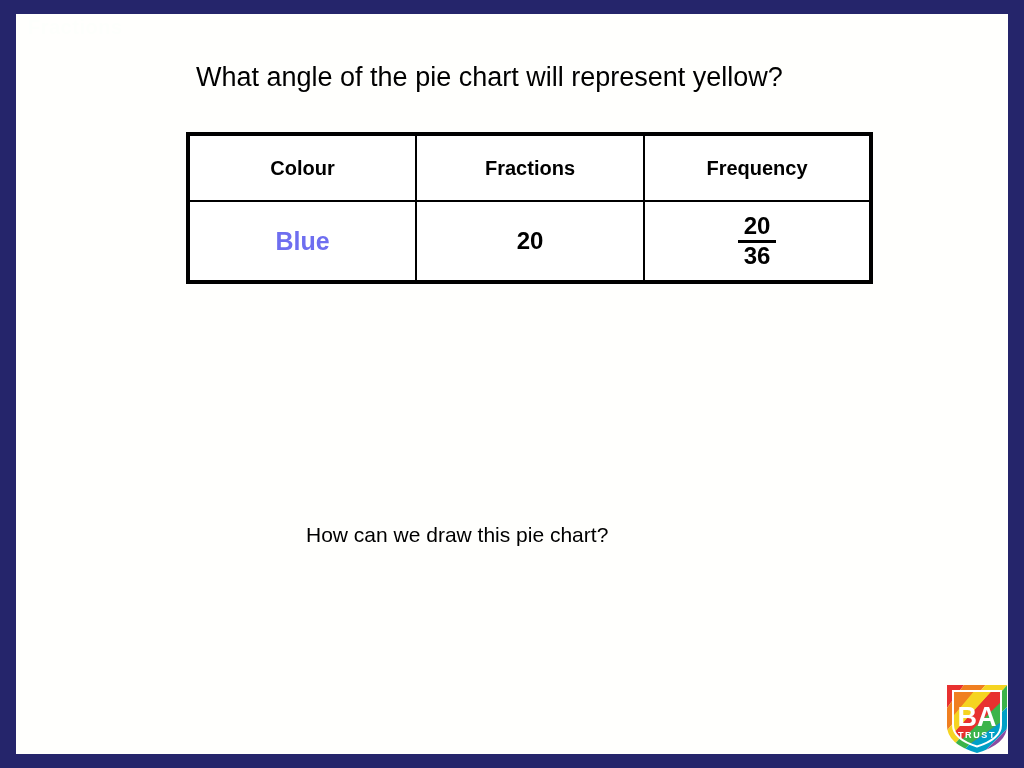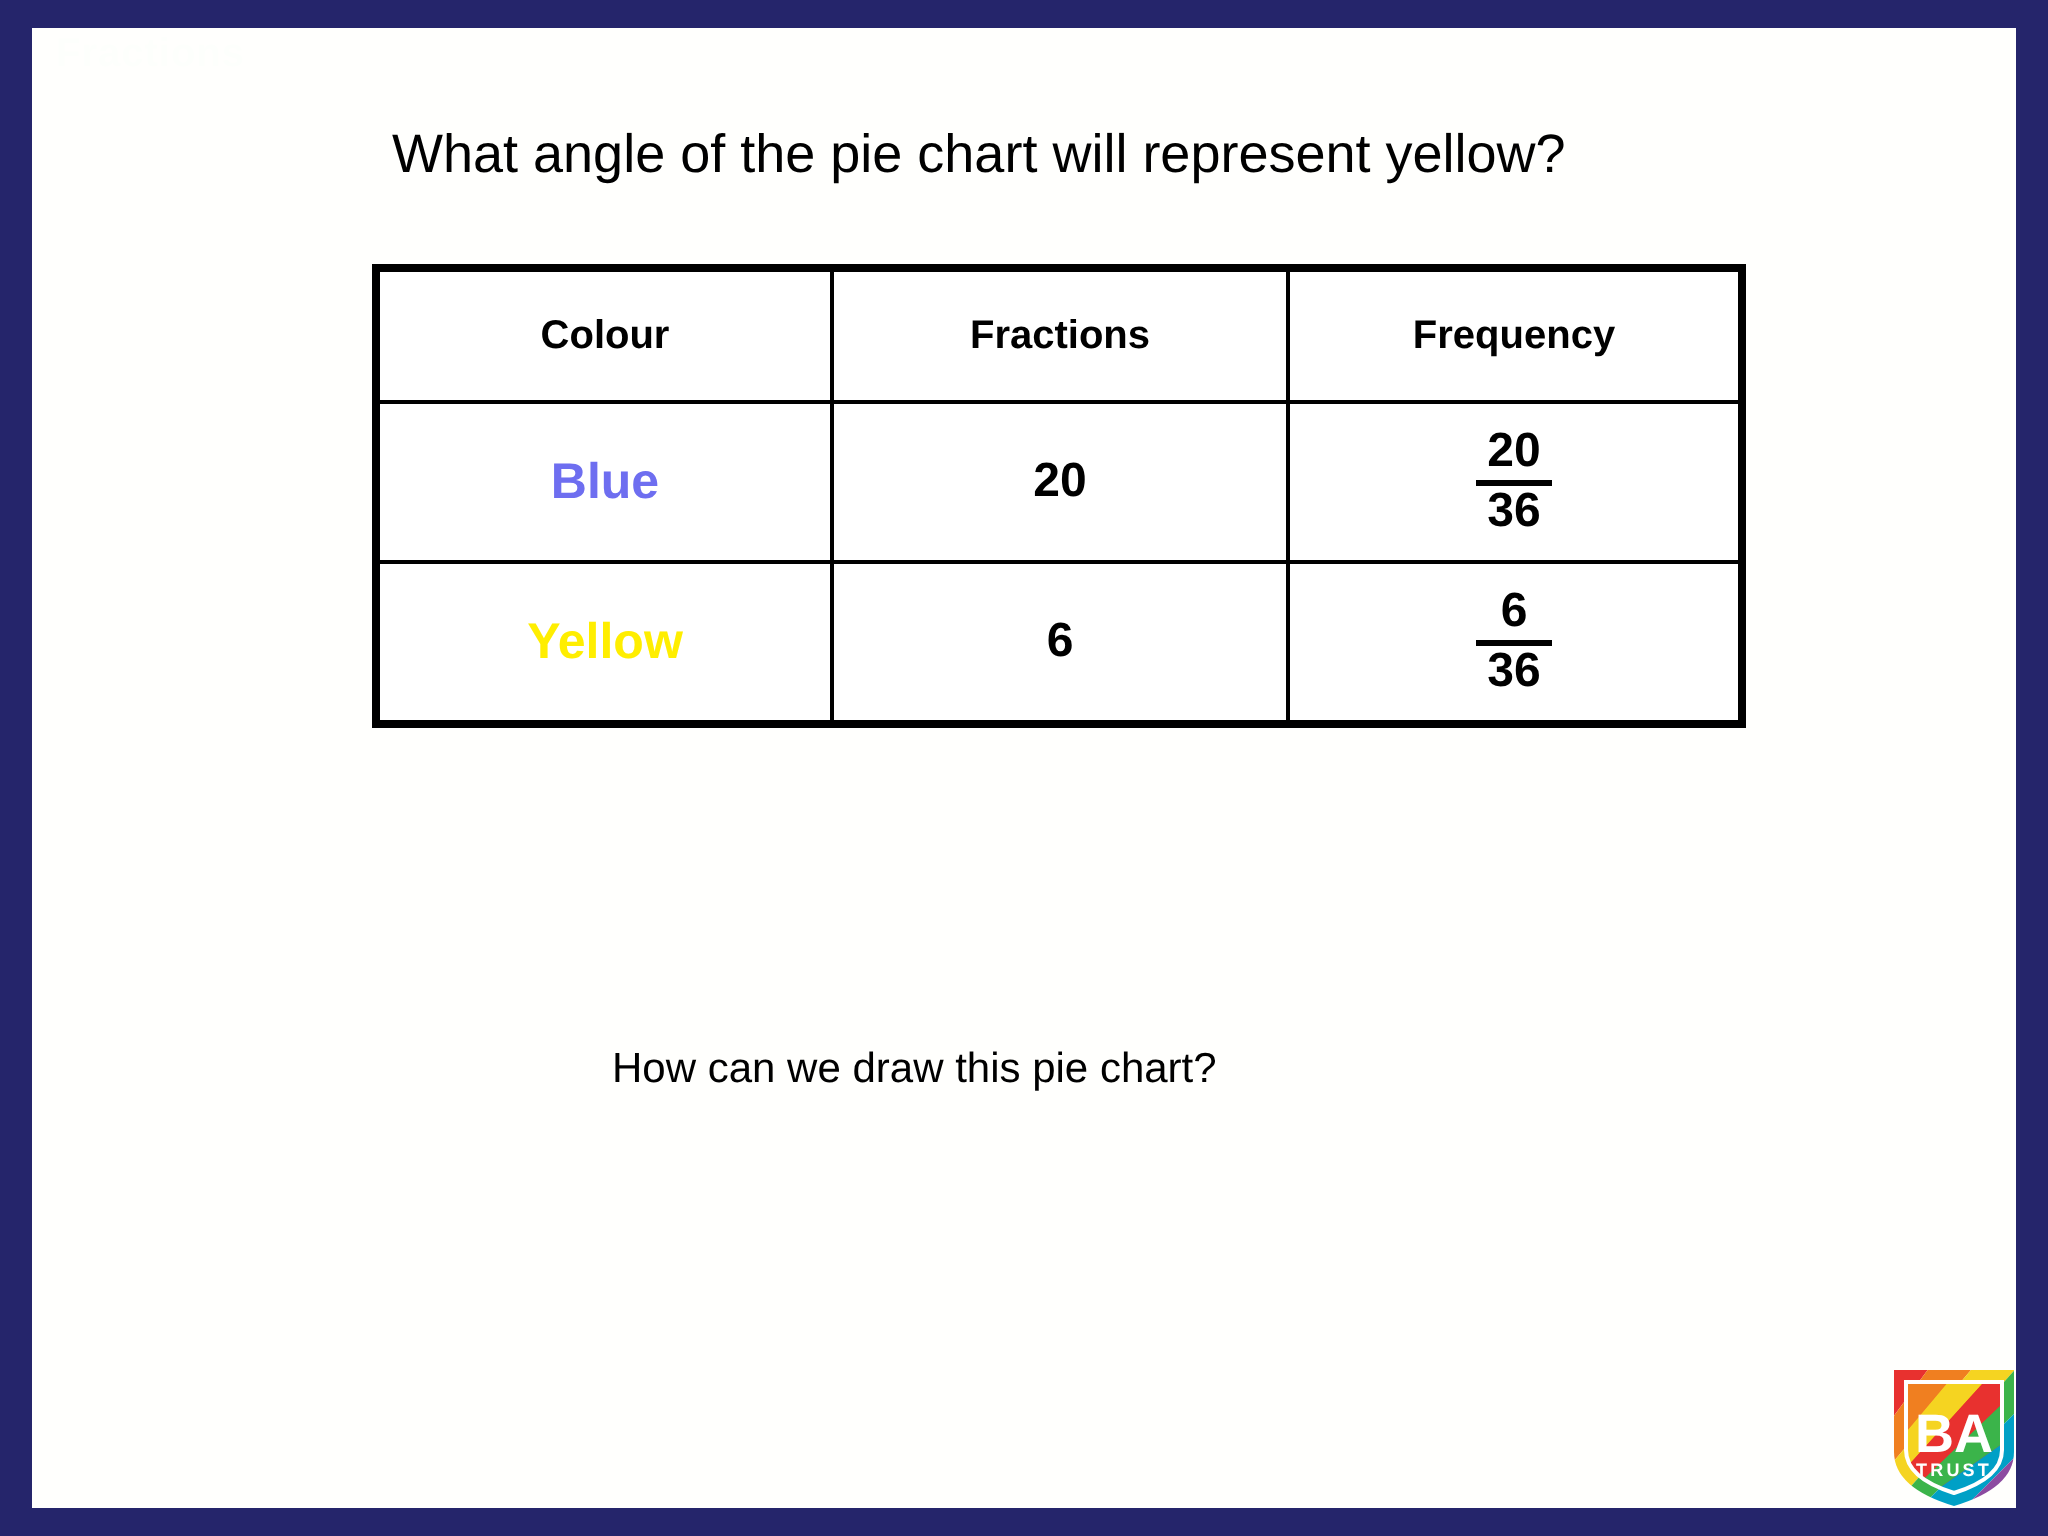--- a/index.html
+++ b/index.html
@@ -169,30 +169,20 @@
           <td class="cell-freq">20</td>
           <td>
             <span class="fraction">
               <span class="num">20</span>
               <span class="den">36</span>
             </span>
           </td>
         </tr>
 
 
-        <tr>
-          <td class="cell-colour" style="color: rgb(255, 238, 0);">Yellow</td>
-          <td class="cell-freq">6</td>
-          <td>
-            <span class="fraction">
-              <span class="num">6</span>
-              <span class="den">36</span>
-            </span>
-          </td>
-        </tr>
 
       </tbody>
     </table>
 
     <div id="followup">How can we draw this pie chart?</div>
 
     <div id="logo">
       <svg width="66" height="74" viewBox="0 0 66 74">
         <defs>
           <clipPath id="shieldClip">

